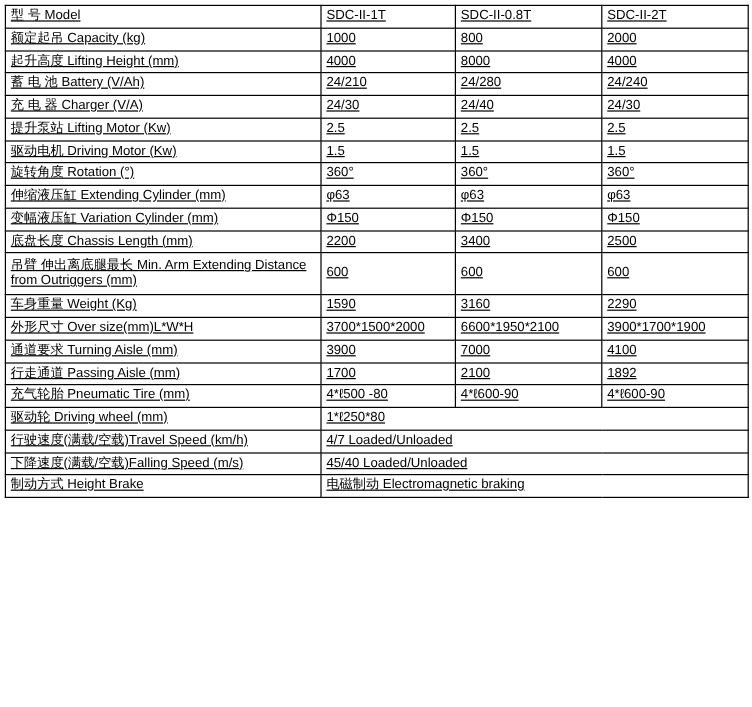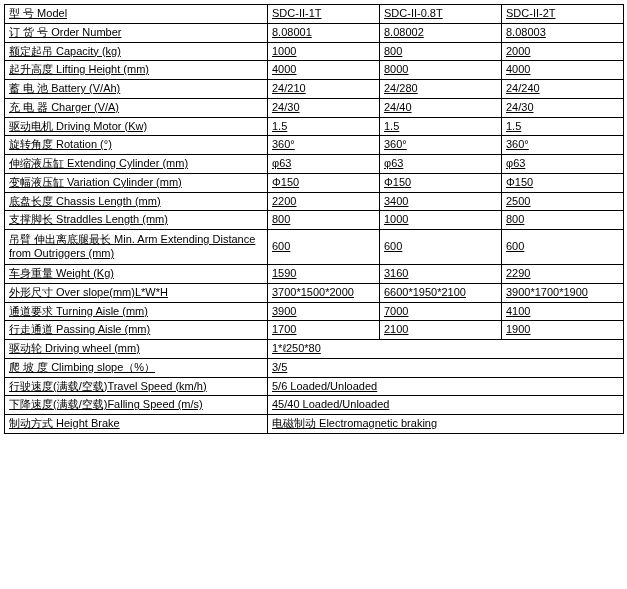--- a/index.html
+++ b/index.html
@@ -49,26 +49,20 @@
       <col class="c3">
   </colgroup>
   <tbody>
       <tr>
         <td class="label">型   号 Model</td>
         <td>SDC-II-1T</td>
         <td>SDC-II-0.8T</td>
         <td>SDC-II-2T</td>
       </tr>
       <tr>
-        <td class="label">订 货 号 Order Number</td>
-        <td>8.08001</td>
-        <td>8.08002</td>
-        <td>8.08003</td>
-      </tr>
-      <tr>
         <td class="label">额定起吊 Capacity       (kg)</td>
         <td>1000</td>
         <td>800</td>
         <td>2000</td>
       </tr>
       <tr>
         <td class="label">起升高度 Lifting Height  (mm)</td>
         <td>4000</td>
         <td>8000</td>
         <td>4000</td>
@@ -77,20 +71,26 @@
         <td class="label">蓄 电 池 Battery      (V/Ah)</td>
         <td>24/210</td>
         <td>24/280</td>
         <td>24/240</td>
       </tr>
       <tr>
         <td class="label">充 电 器 Charger       (V/A)</td>
         <td>24/30</td>
         <td>24/40</td>
         <td>24/30</td>
+      </tr>
+      <tr>
+        <td class="label">提升泵站 Lifting Motor  (Kw)</td>
+        <td>2.5</td>
+        <td>2.5</td>
+        <td>2.5</td>
       </tr>
       <tr>
         <td class="label">驱动电机 Driving Motor  (Kw)</td>
         <td>1.5</td>
         <td>1.5</td>
         <td>1.5</td>
       </tr>
       <tr>
         <td class="label">旋转角度 Rotation        (°)</td>
         <td>360°</td>
@@ -108,67 +108,63 @@
         <td>Φ150</td>
         <td>Φ150</td>
         <td>Φ150</td>
       </tr>
       <tr>
         <td class="label">底盘长度 Chassis Length  (mm)</td>
         <td>2200</td>
         <td>3400</td>
         <td>2500</td>
       </tr>
-      <tr>
-        <td class="label">支撑脚长 Straddles Length (mm)</td>
-        <td>800</td>
-        <td>1000</td>
-        <td>800</td>
-      </tr>
       <tr class="row-tall">
         <td class="label">吊臂 伸出离底腿最长 Min. Arm Extending Distance from Outriggers    (mm)</td>
         <td>600</td>
         <td>600</td>
         <td>600</td>
       </tr>
       <tr>
         <td class="label">车身重量 Weight        (Kg)</td>
         <td>1590</td>
         <td>3160</td>
         <td>2290</td>
       </tr>
       <tr>
-        <td class="label">外形尺寸 Over slope(mm)L*W*H</td>
+        <td class="label">外形尺寸 Over size(mm)L*W*H</td>
         <td>3700*1500*2000</td>
         <td>6600*1950*2100</td>
         <td>3900*1700*1900</td>
       </tr>
       <tr>
         <td class="label">通道要求 Turning Aisle (mm)</td>
         <td>3900</td>
         <td>7000</td>
         <td>4100</td>
       </tr>
       <tr>
         <td class="label">行走通道 Passing Aisle (mm)</td>
         <td>1700</td>
         <td>2100</td>
-        <td>1900</td>
+        <td>1892</td>
+      </tr>
+      <tr>
+        <td class="label">充气轮胎 Pneumatic Tire       (mm)</td>
+        <td>4*ℓ500 -80</td>
+        <td>4*ℓ600-90</td>
+        <td>4*ℓ600-90</td>
       </tr>
       <tr>
         <td class="label">驱动轮 Driving wheel    (mm)</td>
         <td colspan="3">1*ℓ250*80</td>
       </tr>
       <tr>
-        <td class="label">爬 坡 度 Climbing slope（%）</td>
-        <td colspan="3">3/5</td>
-      </tr>
-      <tr>
         <td class="label">行驶速度(满载/空载)Travel Speed     (km/h)</td>
-        <td colspan="3">5/6 Loaded/Unloaded</td>
+        <td colspan="3">4/7 Loaded/Unloaded</td>
       </tr>
       <tr>
         <td class="label">下降速度(满载/空载)Falling Speed   (m/s)</td>
         <td colspan="3">45/40 Loaded/Unloaded</td>
       </tr>
       <tr>
         <td class="label">制动方式 Height Brake</td>
         <td colspan="3">电磁制动 Electromagnetic braking</td>
       </tr>
     </tbody>

